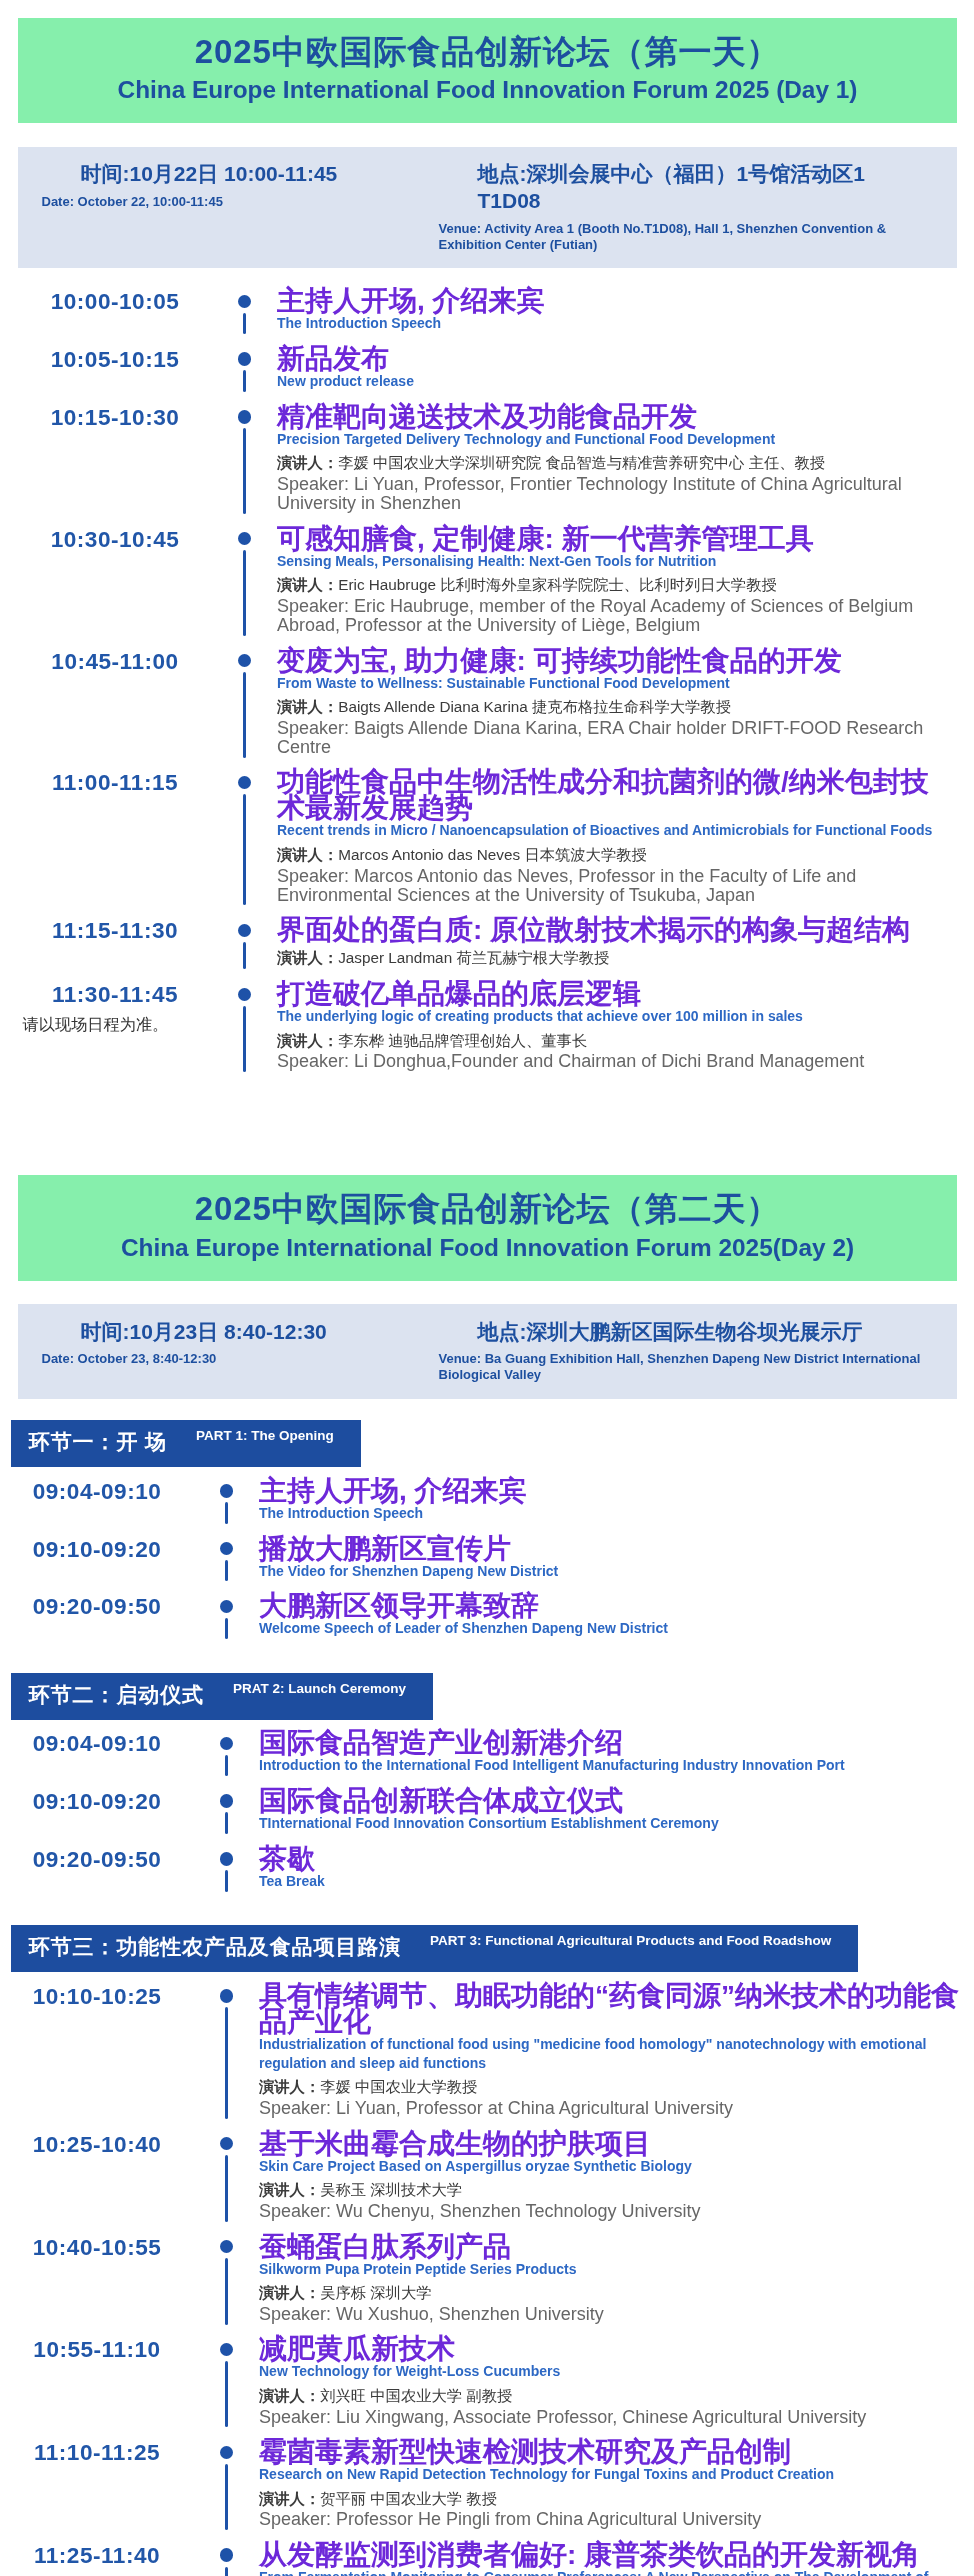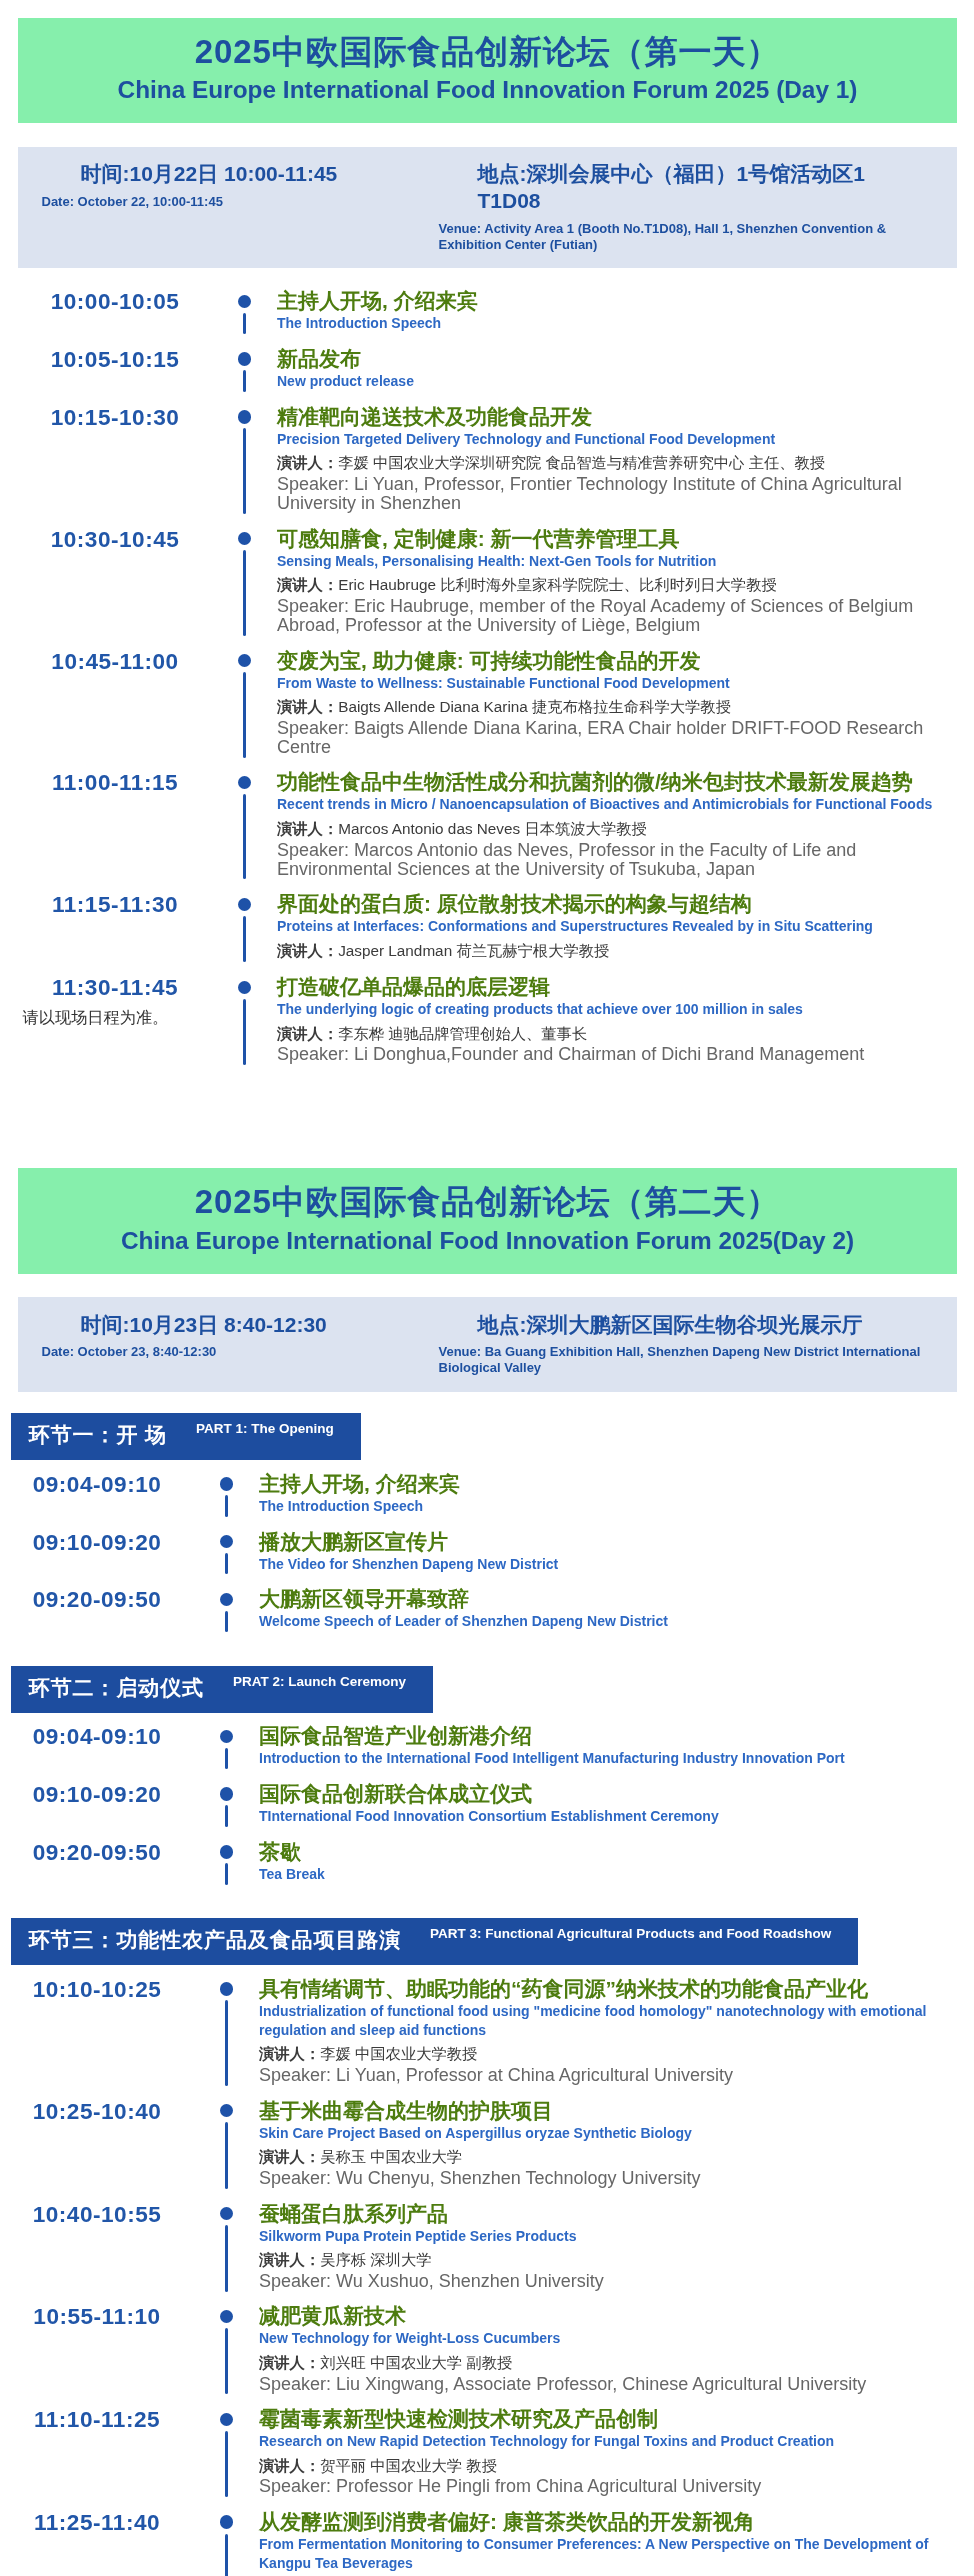--- a/index.html
+++ b/index.html
@@ -30,21 +30,21 @@
   .agenda{margin-top:20px;padding:0 18px;position:relative;}
   .item{display:flex;margin-bottom:10px;}
   .time{
     width:194px;flex:none;text-align:center;font-size:22.6px;font-weight:800;
     color:#2156a8;line-height:27px;letter-spacing:0.5px;
   }
   .rail{width:65px;flex:none;position:relative;}
   .dot{width:13.5px;height:13.5px;border-radius:50%;background:#1e52a8;margin:6.3px auto 0;}
   .tline{position:absolute;left:50%;margin-left:-1.4px;top:24.4px;bottom:1.8px;width:2.7px;background:#1e52a8;border-radius:1.8px;}
   .content{flex:1;padding-right:7.2px;padding-bottom:2.7px;}
-  .t-cn{font-size:21px;font-weight:800;color:#4d7c0f;line-height:26px;}
+  .t-cn{font-size:28px;font-weight:800;color:#6d28d9;line-height:26px;}
   .t-en{font-size:14px;font-weight:600;color:#2d68c4;line-height:19px;margin-top:0;}
   .spk-cn{font-size:15.3px;color:#3b3b3b;line-height:21.7px;margin-top:3.6px;}
   .spk-cn .lbl{font-weight:800;}
   .spk-en{font-size:18px;color:#666666;line-height:19px;margin-top:0.9px;}
 
   
   .banner{
     display:inline-flex;align-items:flex-start;background:#1d4d9f;color:#ffffff;
     padding:8.1px 27px 10.8px 18px;margin:21.7px 0 10.8px 10.8px;
   }
@@ -153,21 +153,20 @@
         </div>
       </div>
       <div class="item">
         <div class="time">11:15-11:30</div>
         <div class="rail">
           <div class="dot"></div>
           <div class="tline"></div>
         </div>
         <div class="content">
           <div class="t-cn">界面处的蛋白质: 原位散射技术揭示的构象与超结构</div>
-          <div class="t-en">Proteins at Interfaces: Conformations and Superstructures Revealed by in Situ Scattering</div>
           <div class="spk-cn"><span class="lbl">演讲人：</span><span>Jasper Landman 荷兰瓦赫宁根大学教授</span></div>
         </div>
       </div>
       <div class="item">
         <div class="time">11:30-11:45</div>
         <div class="rail">
           <div class="dot"></div>
           <div class="tline"></div>
         </div>
         <div class="content">
@@ -283,21 +282,21 @@
           </div>
         </div><div class="item">
           <div class="time">10:25-10:40</div>
           <div class="rail">
             <div class="dot"></div>
             <div class="tline"></div>
           </div>
           <div class="content">
             <div class="t-cn">基于米曲霉合成生物的护肤项目</div>
             <div class="t-en">Skin Care Project Based on Aspergillus oryzae Synthetic Biology</div>
-            <div class="spk-cn"><span class="lbl">演讲人：</span><span>吴称玉  中国农业大学</span></div>
+            <div class="spk-cn"><span class="lbl">演讲人：</span><span>吴称玉  深圳技术大学</span></div>
             <div class="spk-en">Speaker: Wu Chenyu, Shenzhen Technology University</div>
           </div>
         </div><div class="item">
           <div class="time">10:40-10:55</div>
           <div class="rail">
             <div class="dot"></div>
             <div class="tline"></div>
           </div>
           <div class="content">
             <div class="t-cn">蚕蛹蛋白肽系列产品</div>

